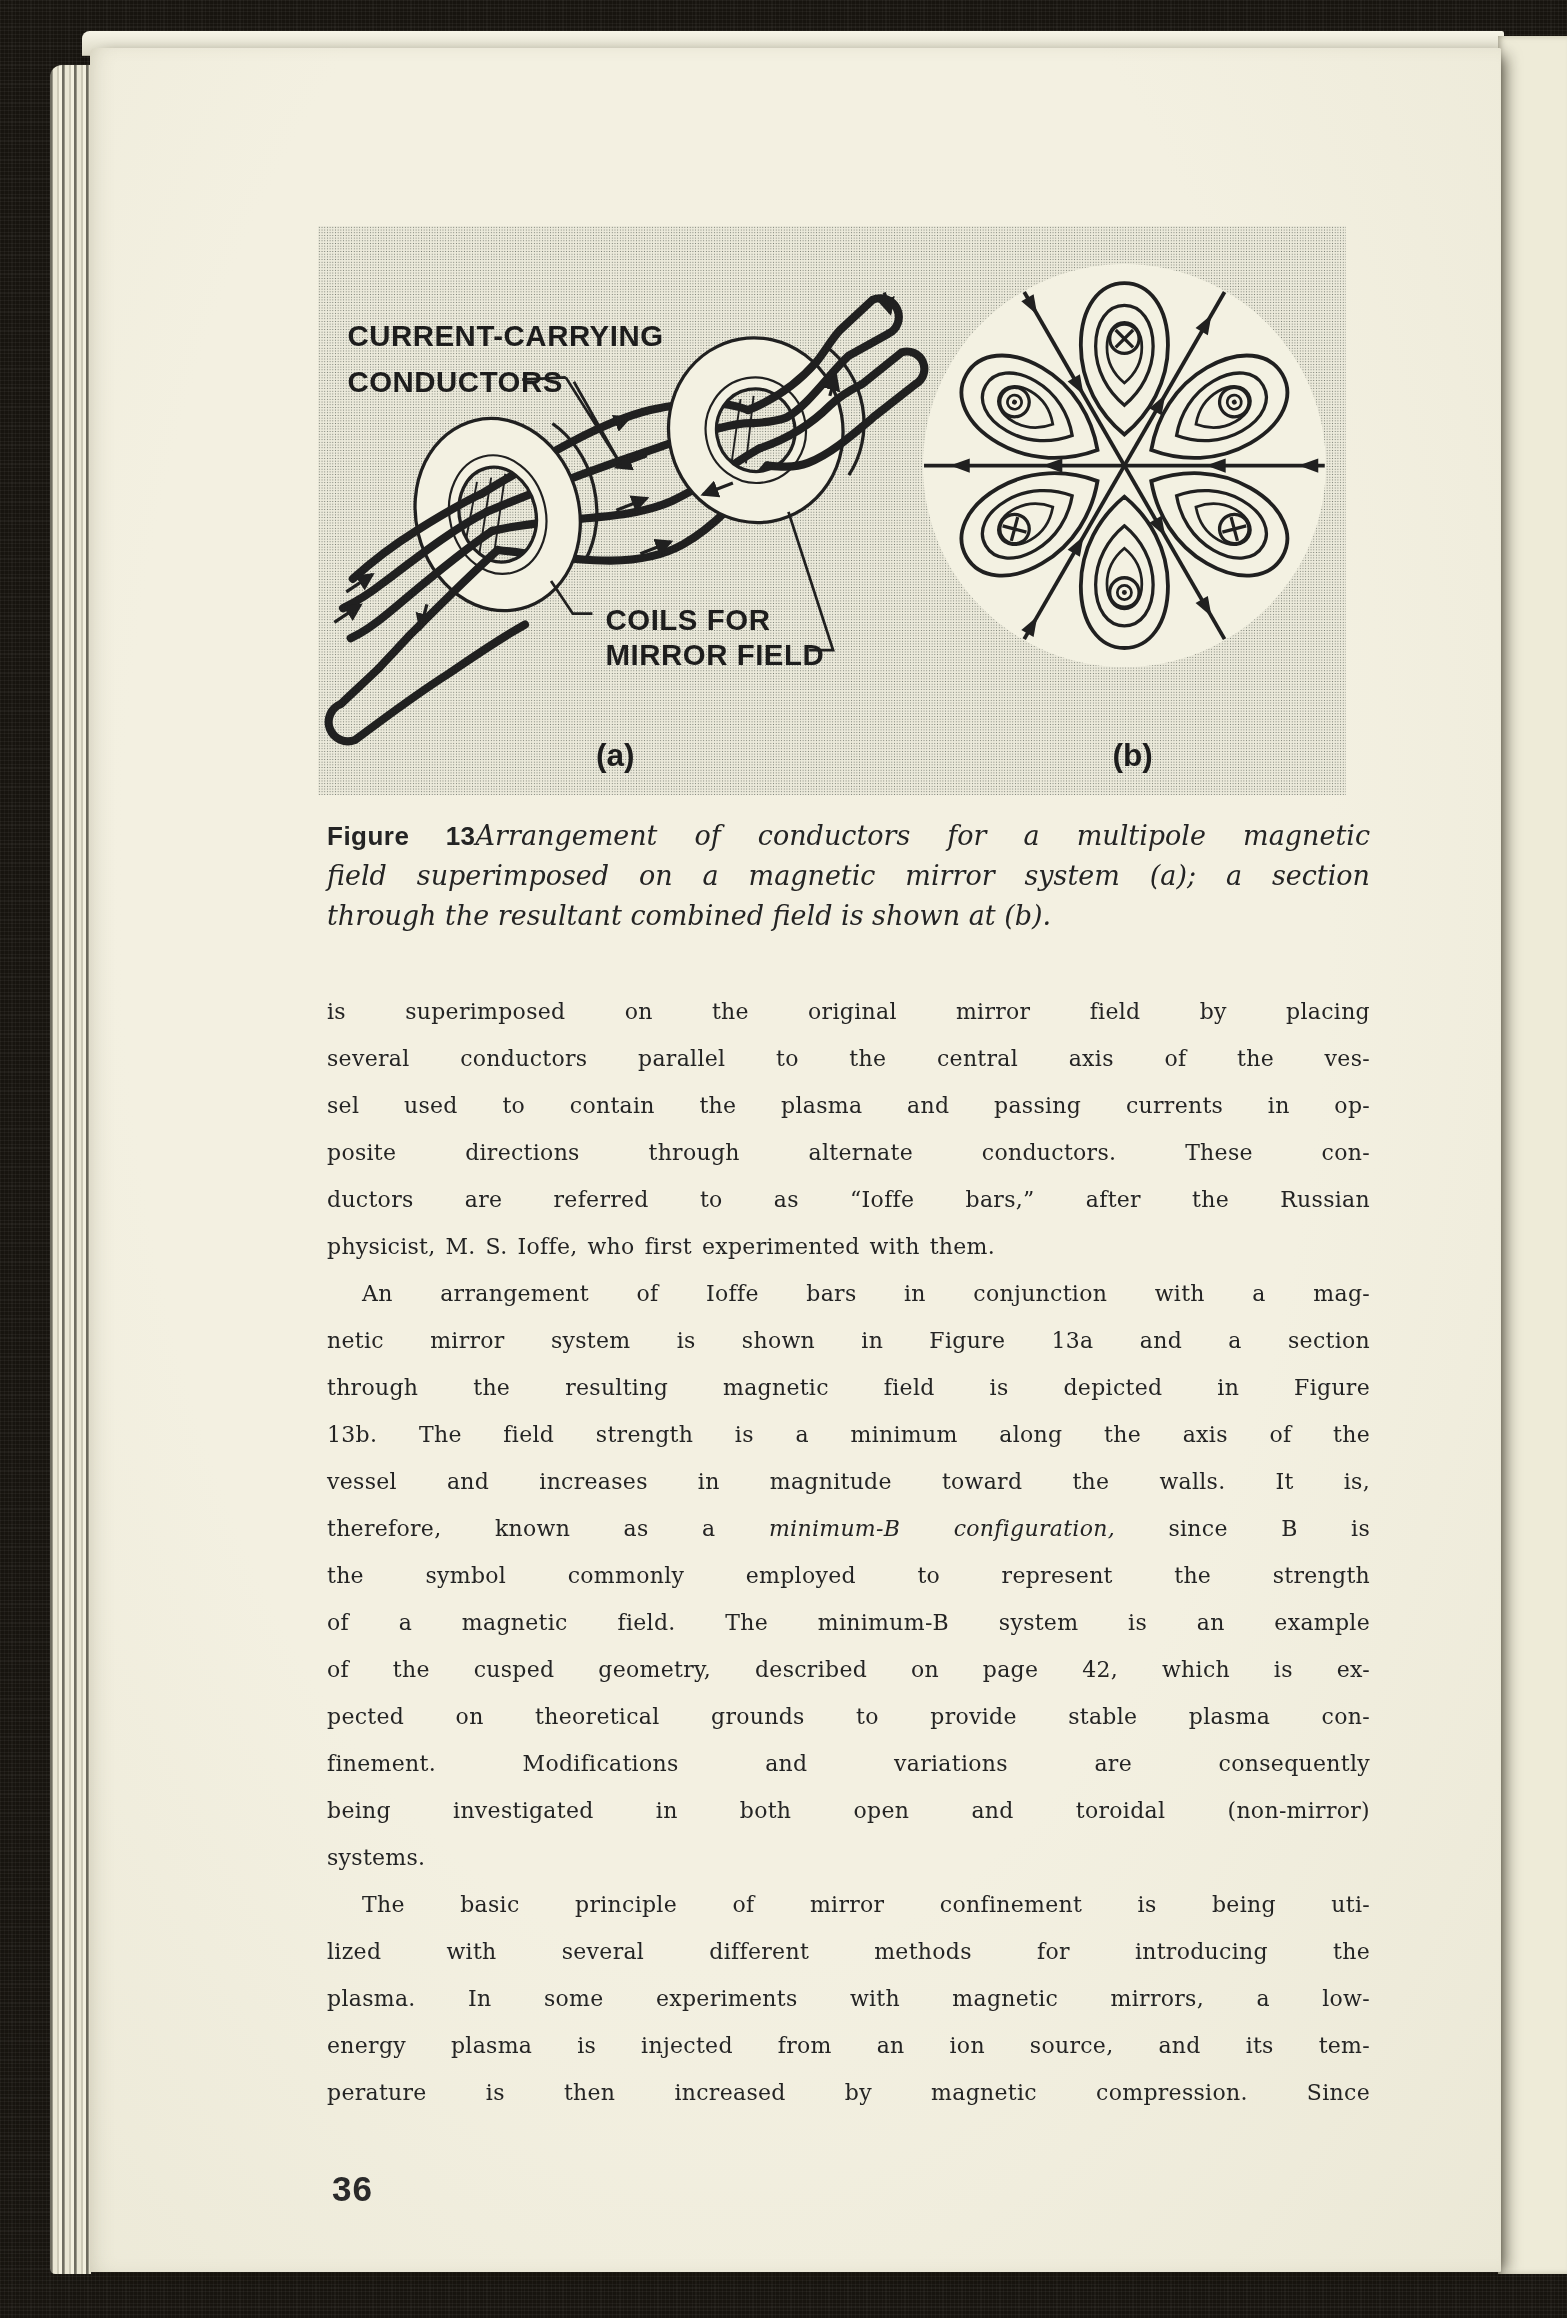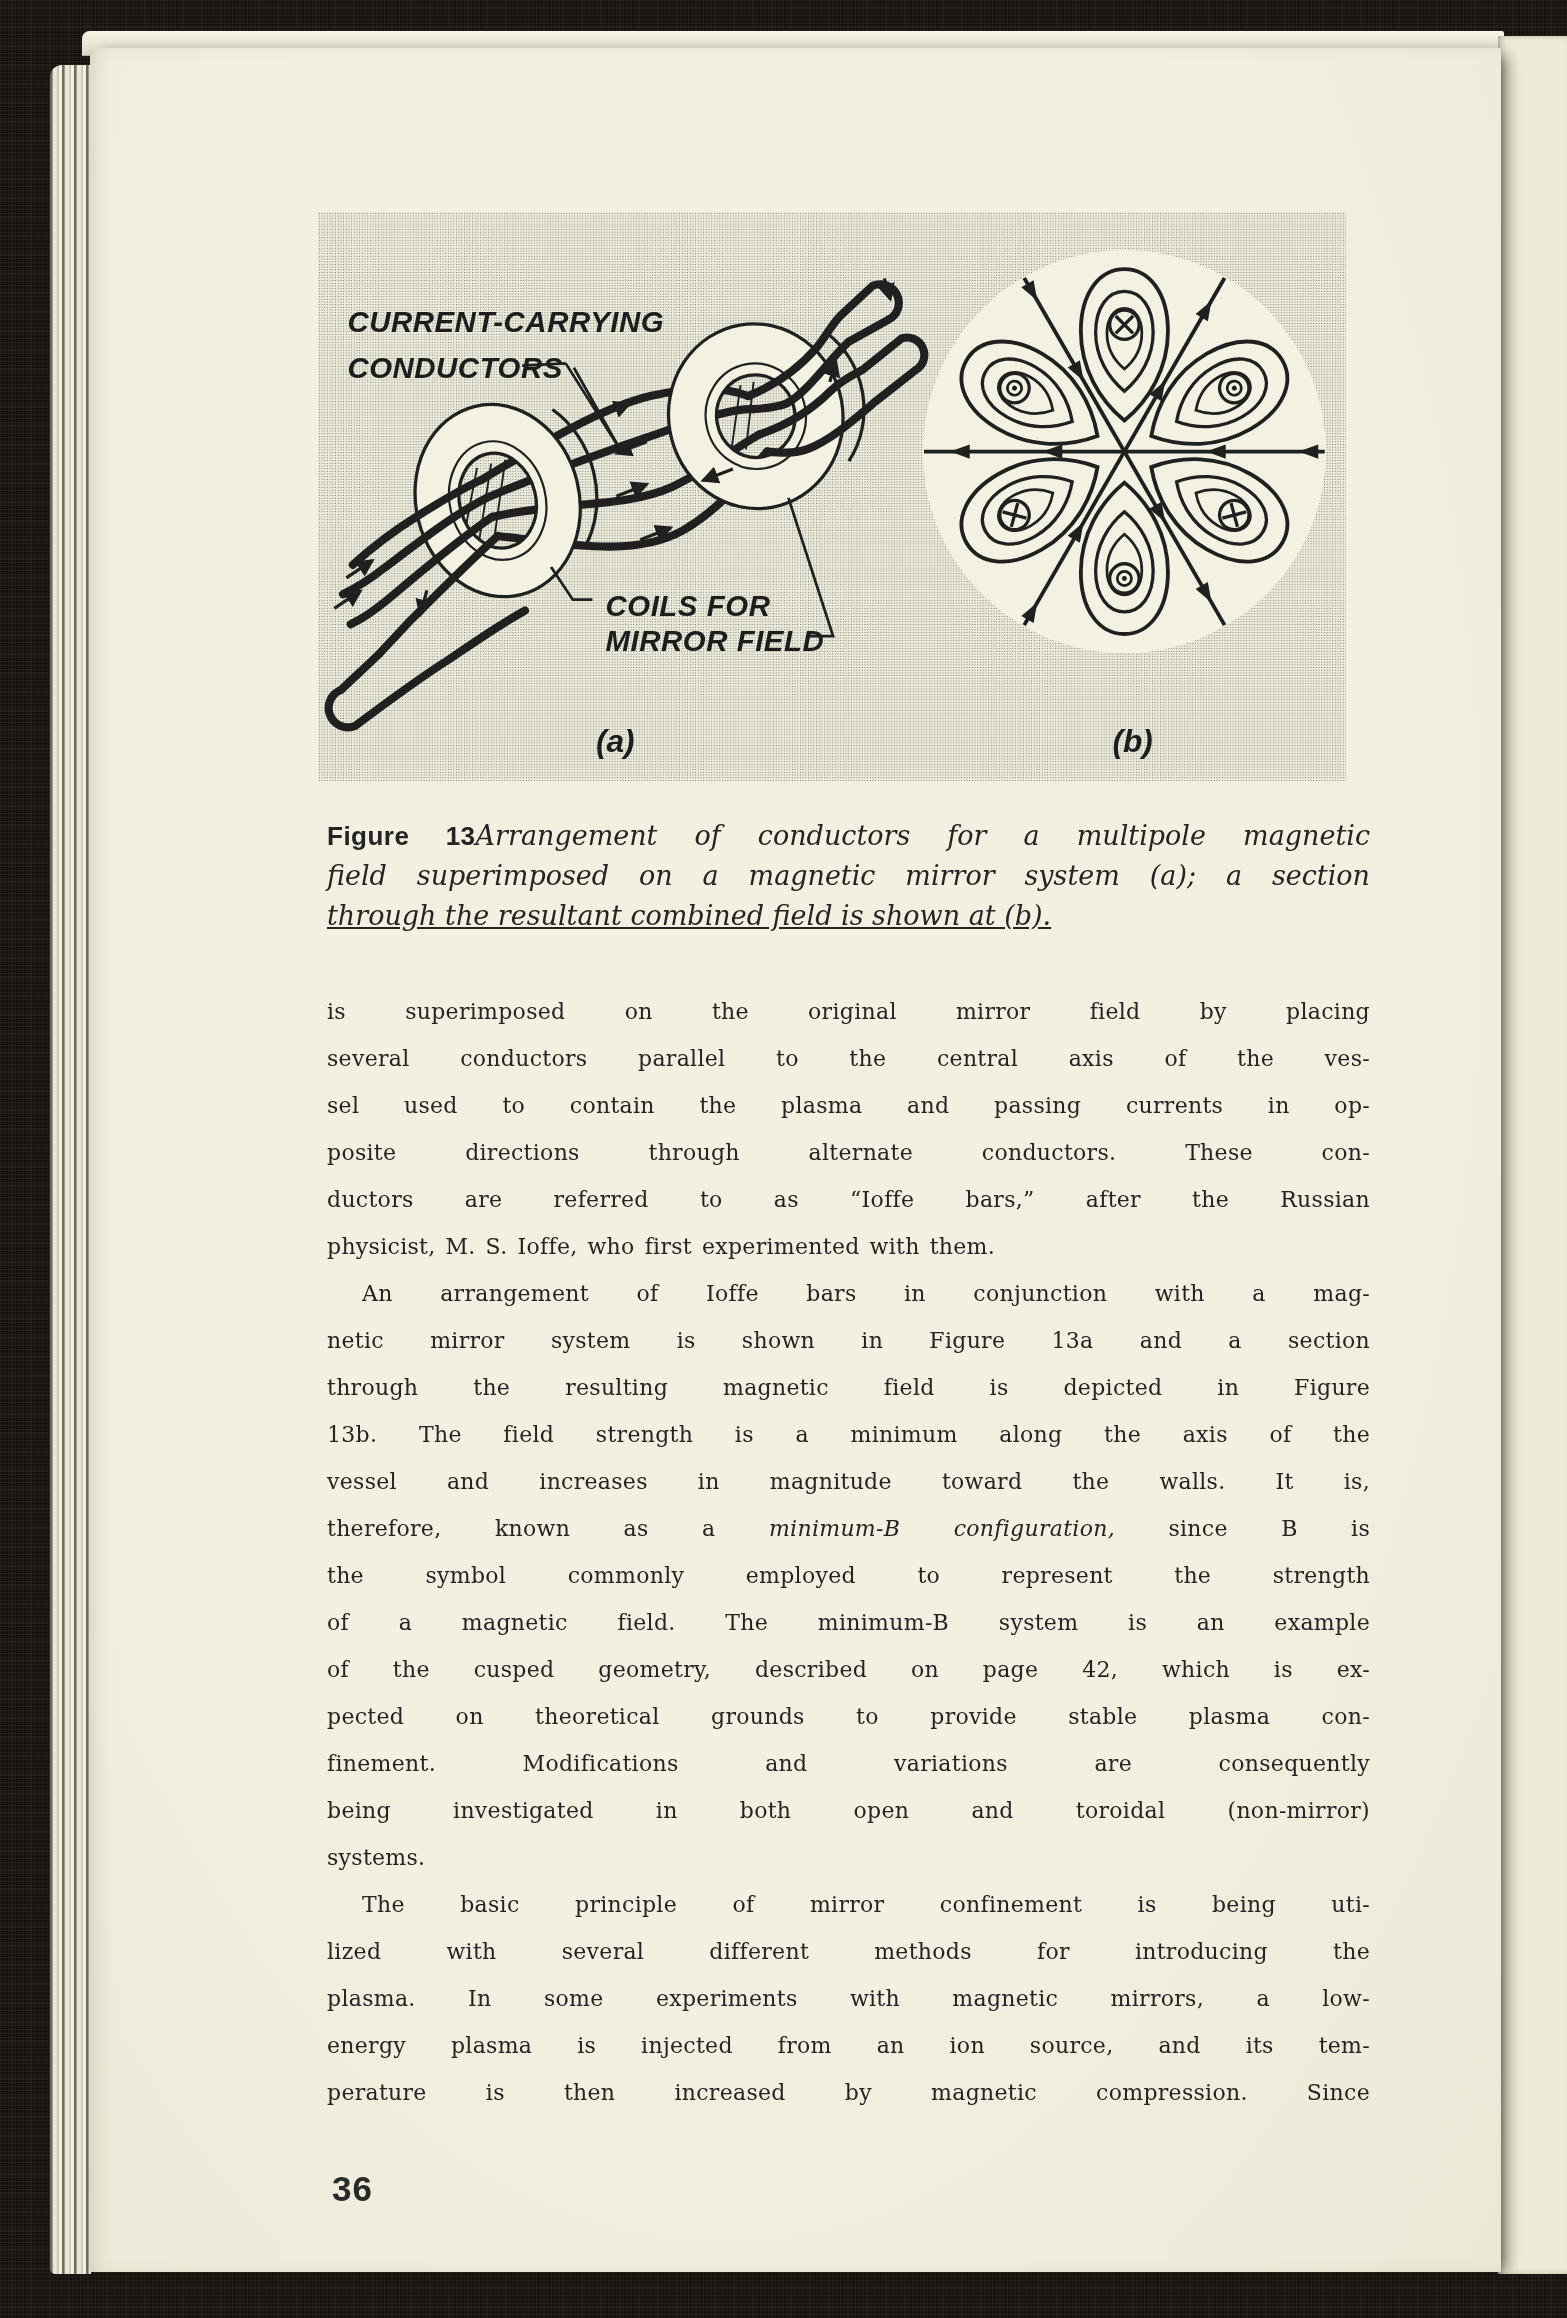--- a/index.html
+++ b/index.html
@@ -14,29 +14,29 @@
     border-radius:12px 0 0 5.4px;}
   .edge-top{position:absolute;left:82px;top:30.5px;width:1422px;height:24px;
     background:linear-gradient(#f7f5e8,#dcd9c6);border-bottom:1.6px solid #b5b2a0;border-radius:7.6px 2.2px 0 0;}
   .page-right{position:absolute;left:1498px;top:36px;width:70px;height:2238px;background:#eeebd8;
     box-shadow:inset 3.3px 0 7.6px -2.2px rgba(60,55,35,.5);}
   .page-main{position:absolute;left:90px;top:48px;width:1411px;height:2224px;
     background:radial-gradient(ellipse at 45% 38%, #f3f0e1 55%, #ebe8d6 100%);
     border-radius:5.4px 1.6px 1.6px 1.6px;
     box-shadow:7.6px 4.4px 16.3px -4.4px rgba(25,20,8,.65), inset 11px 0 25px -13px rgba(95,90,60,.30);}
   
-  .figure-box{position:absolute;left:318px;top:212px;width:1028px;height:569px;
+  .figure-box{position:absolute;left:318px;top:226px;width:1028px;height:569px;
     background-color:#eceadb;
     background-image:radial-gradient(#767b70 0.8px, rgba(0,0,0,0) 0.9px);
-    background-size:2.7px 2.7px;font-style:italic;}
+    background-size:2.7px 2.7px;}
   .figure-box svg{position:absolute;left:0;top:0;}
   
   .caption{position:absolute;left:327px;top:816px;width:1043px;color:#242424;}
   .capline{font-size:27px;line-height:40px;height:40px;font-style:italic;text-align:justify;text-align-last:justify;white-space:normal;}
-  .capline.caplast{text-align-last:left;text-decoration:underline;}
+  .capline.caplast{text-align-last:left;}
   .captag{font-style:normal;font-weight:bold;font-family:"Liberation Sans",sans-serif;font-size:26px;letter-spacing:0.5px;}
   
   .bodytext{position:absolute;left:327px;top:988px;width:1043px;color:#242424;
     font-size:22px;letter-spacing:0.3px;word-spacing:2.7px;}
   .bline{line-height:47px;height:47px;text-align:justify;text-align-last:justify;}
   .bline.lastline{text-align-last:left;}
   .bline.indent{text-indent:35px;}
   .it{font-style:italic;}
   .pageno{position:absolute;left:332px;top:2169px;font-family:"Liberation Sans",sans-serif;
     font-weight:bold;font-size:35px;color:#2a2a2a;letter-spacing:1.1px;}

